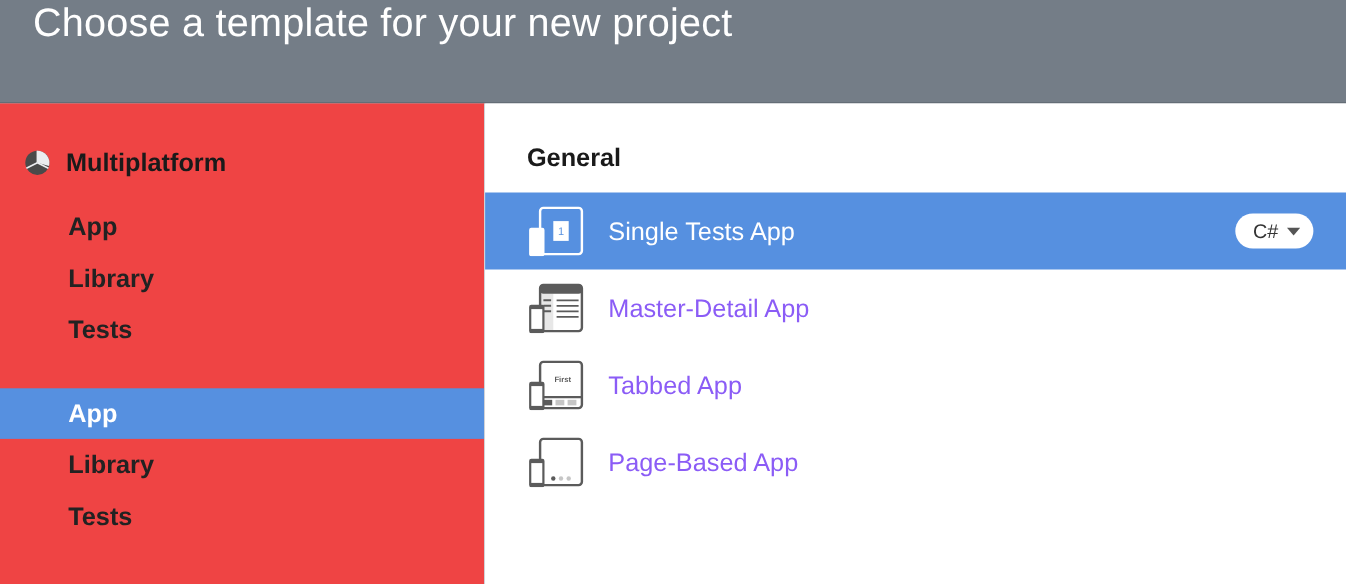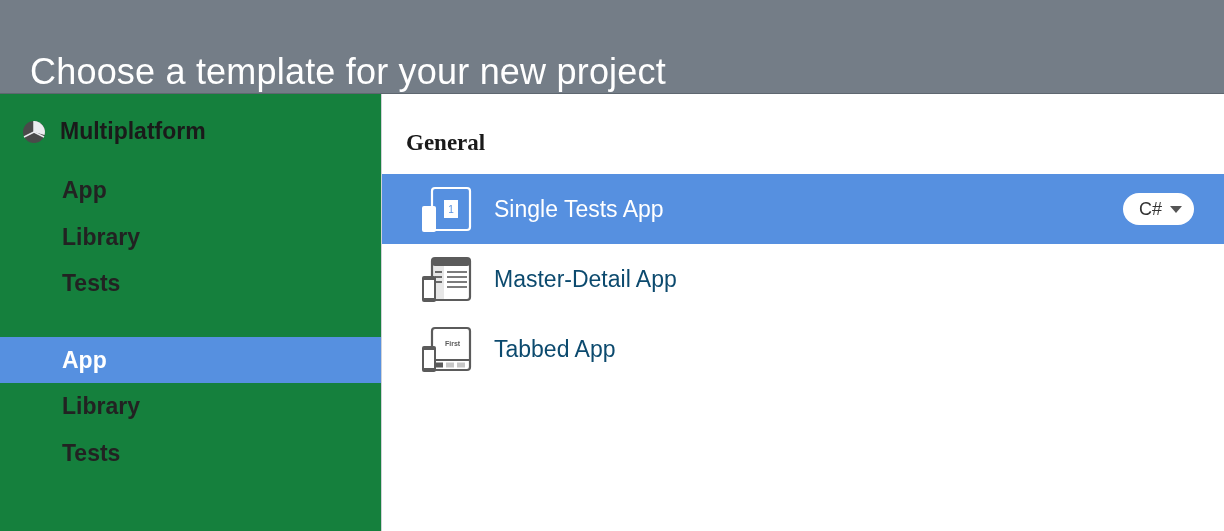--- a/index.html
+++ b/index.html
@@ -8,38 +8,38 @@
       width: 1224px;
       height: 531px;
       overflow: hidden;
       background: #fff;
     }
     .header {
       background: #747d87;
       color: #fff;
       height: 94px;
       display: flex;
-      align-items: flex-end;
+      align-items: flex-start;
       padding-left: 30px;
       border-bottom: 1px solid #5e6770;
     }
     .header-title {
       font-size: 36px;
       font-weight: 400;
       letter-spacing: 0.2px;
     }
     .content {
       display: flex;
       height: calc(100% - 94px);
     }
     .sidebar {
-      width: 382px;
-      background: #15803d;
+      width: 441px;
+      background: #ef4444;
       border-right: 1px solid #d0d2d7;
-      padding-top: 18px;
+      padding-top: 34px;
     }
     .main {
       flex: 1;
       background: #fff;
       padding-top: 30px;
     }
     .sidebar-category {
       display: flex;
       align-items: center;
       gap: 14px;
@@ -69,22 +69,21 @@
       line-height: 1.5;
     }
     .sidebar-item.selected {
       background: #5690e0;
       color: #fff;
     }
     .section-heading {
       font-size: 23px;
       font-weight: 700;
       color: #1a1a1a;
-      padding: 6px 0 18px 24px;
-      font-family: Liberation Serif, serif;
+      padding: 6px 0 18px 38px;
     }
     .template-row {
       display: flex;
       align-items: center;
       height: 70px;
       padding: 0 30px 0 36px;
       gap: 22px;
       cursor: default;
     }
     .template-row.selected {
@@ -97,21 +96,21 @@
       display: flex;
       align-items: center;
       justify-content: center;
       flex-shrink: 0;
     }
     .template-label {
       font-size: 23px;
       font-weight: 400;
       flex: 1;
     }
-    .template-row:not(.selected) .template-label { color: #0c4a6e; }
+    .template-row:not(.selected) .template-label { color: #8b5cf6; }
     .lang-pill {
       background: #fff;
       color: #333;
       border-radius: 16px;
       height: 32px;
       display: flex;
       align-items: center;
       gap: 8px;
       padding: 0 12px 0 16px;
       font-size: 18px;
@@ -223,16 +222,29 @@
           <rect x="17" y="36.5" width="8" height="5" fill="#5b5b5b"></rect>
           <rect x="28" y="36.5" width="8" height="5" fill="#5b5b5b" opacity="0.35"></rect>
           <rect x="39" y="36.5" width="8" height="5" fill="#5b5b5b" opacity="0.35"></rect>
           <rect x="4" y="20" width="14" height="26" rx="2" fill="#5b5b5b"></rect>
           <rect x="6" y="24" width="10" height="18" fill="#fff"></rect>
         </svg>
       </span>
       <span class="template-label">Tabbed App</span>
     </div>
 
+    <div class="template-row">
+      <span class="template-icon">
+        <svg width="54" height="46" viewBox="0 0 54 46">
+          <rect x="14" y="2" width="38" height="42" rx="3" fill="none" stroke="#5b5b5b" stroke-width="2.2"></rect>
+          <circle cx="26" cy="38" r="2" fill="#5b5b5b"></circle>
+          <circle cx="33" cy="38" r="2" fill="#5b5b5b" opacity="0.35"></circle>
+          <circle cx="40" cy="38" r="2" fill="#5b5b5b" opacity="0.35"></circle>
+          <rect x="4" y="20" width="14" height="26" rx="2" fill="#5b5b5b"></rect>
+          <rect x="6" y="24" width="10" height="18" fill="#fff"></rect>
+        </svg>
+      </span>
+      <span class="template-label">Page-Based App</span>
+    </div>
 
 
   </div>
 </div>
 
 </body></html>

